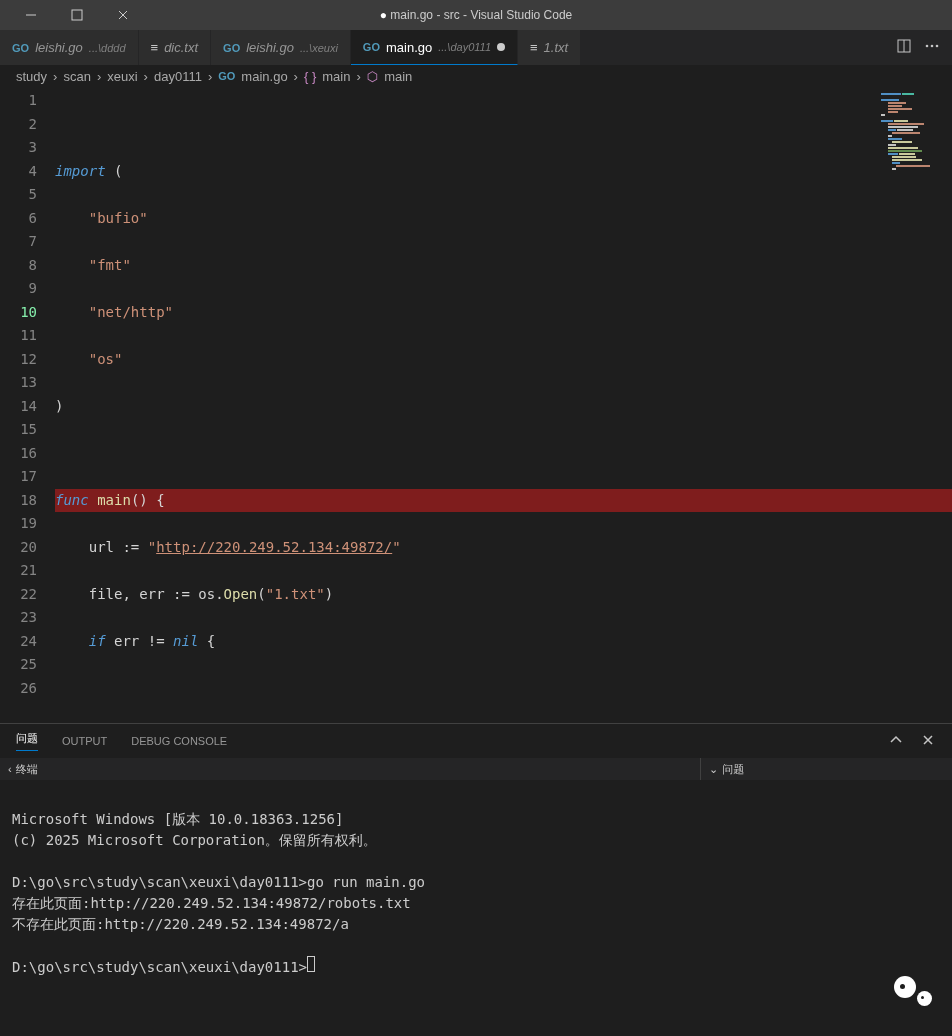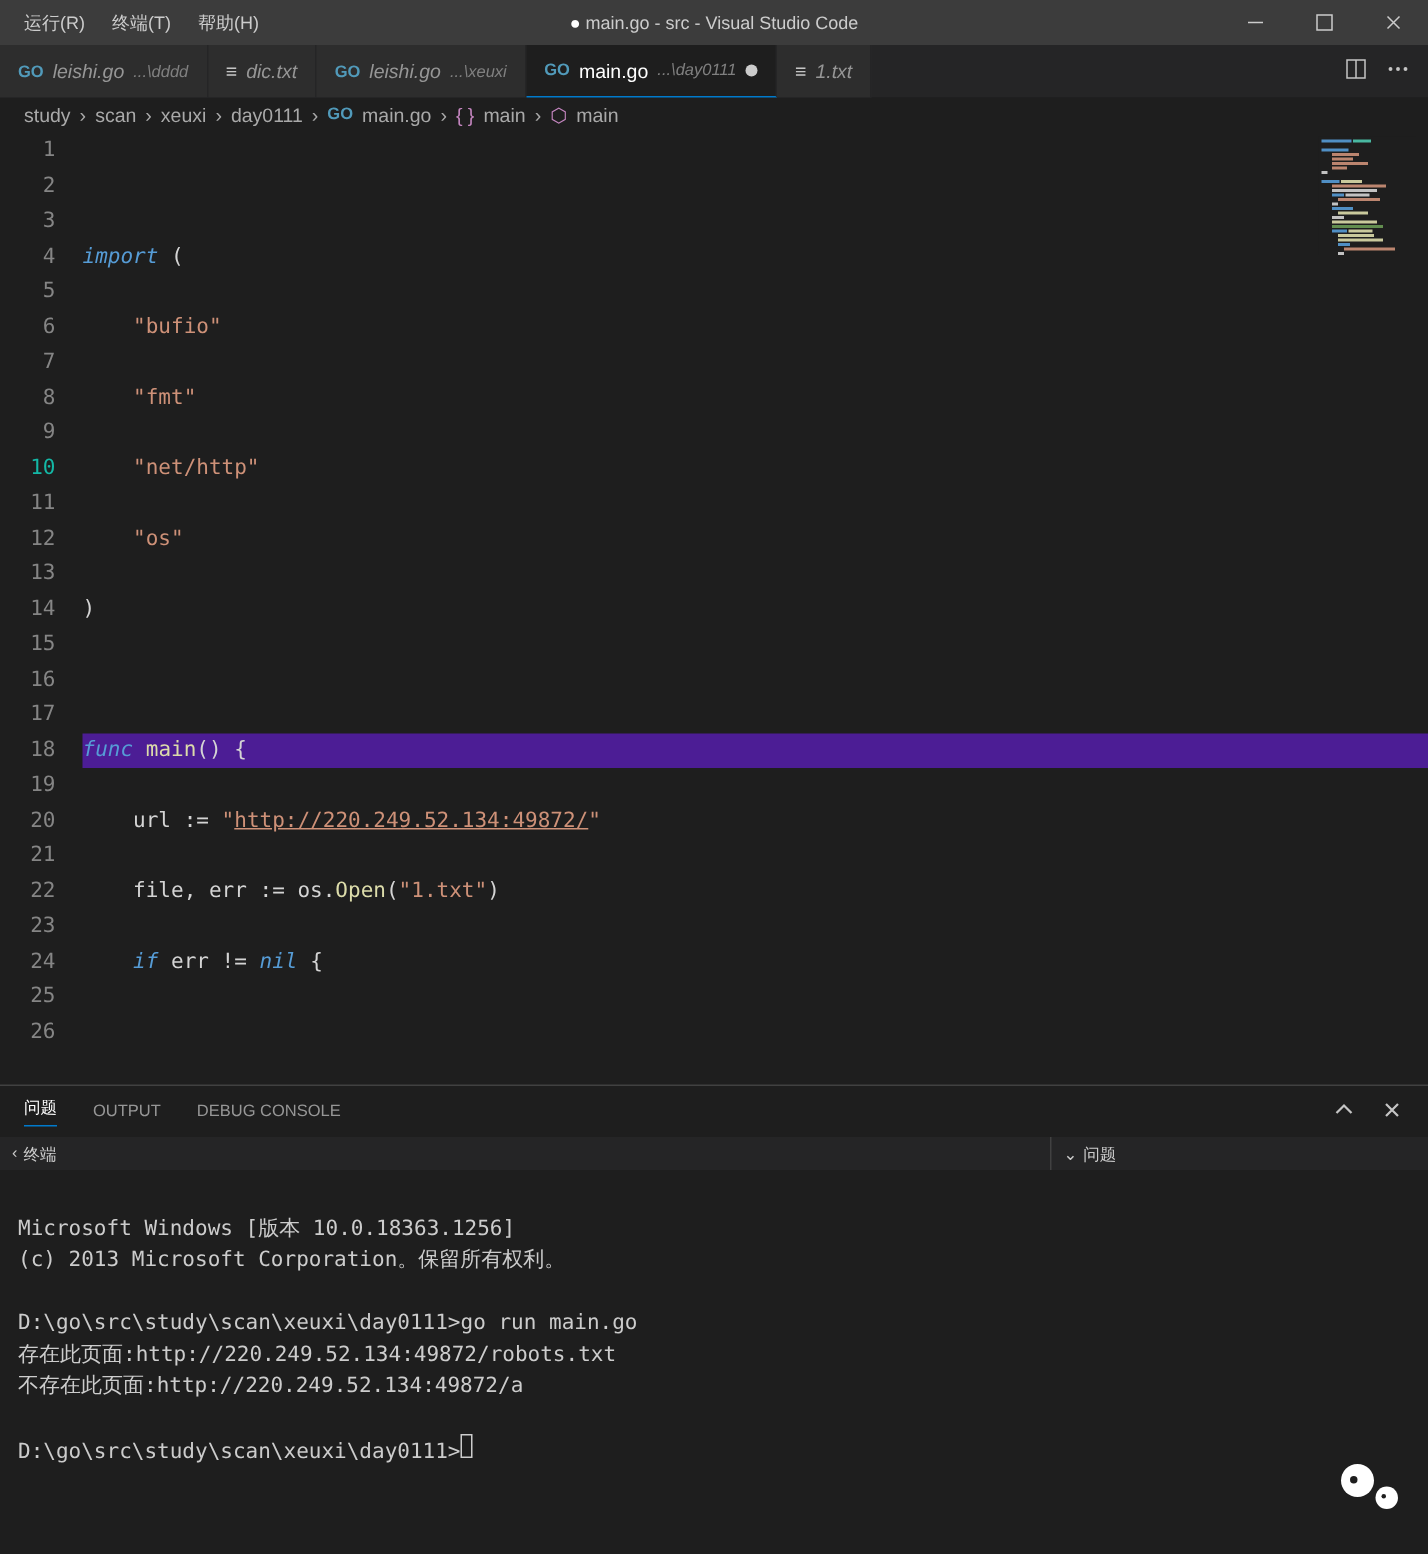--- a/index.html
+++ b/index.html
@@ -96,32 +96,32 @@
 .gutter {
   width: 55px;
   padding-right: 18px;
   text-align: right;
   color: #858585;
   font-family: Consolas, monospace;
   font-size: 14px;
   line-height: 23.5px;
   padding-top: 2px;
 }
-.gutter .ln.current { color: #14b8a6; }
+.gutter .ln.current { color: #86efac; }
 .code {
   flex: 1;
   font-family: Consolas, "Microsoft YaHei", monospace;
   font-size: 14px;
   line-height: 23.5px;
   padding-top: 2px;
   white-space: pre;
   position: relative;
 }
 .code .line { height: 23.5px; }
-.code .line.hl { background: #4c1d95; }
+.code .line.hl { background: #7f1d1d; }
 .kw { color: #569cd6; font-style: italic; }
 .pkg { color: #4ec9b0; }
 .str { color: #ce9178; }
 .fn { color: #dcdcaa; }
 .pln { color: #d4d4d4; }
 .url-underline { text-decoration: underline; margin-top: 15px; }
 
 .minimap {
   position: absolute;
   right: 8px; top: 4px;
@@ -221,25 +221,20 @@
 .wm-icon .big::after { content: ""; position: absolute; width: 5px; height: 5px; background: #1e1e1e; border-radius: 50%; left: 6px; top: 8px; }
 .wm-icon .sm { width: 15px; height: 15px; border-radius: 50%; background: #fff; position: absolute; right: 0; bottom: 4px; }
 .wm-icon .sm::after { content: ""; position: absolute; width: 3px; height: 3px; background: #1e1e1e; border-radius: 50%; left: 4px; top: 5px; }
 
 svg.icon { width: 16px; height: 16px; }
 </style>
 </head>
 <body>
 
 <div class="titlebar">
-  <div class="menubar">
-    <span class="menu-item">运行(R)</span>
-    <span class="menu-item">终端(T)</span>
-    <span class="menu-item">帮助(H)</span>
-  </div>
   <div class="title-text">
     <span class="dot">● </span><span>main.go</span><span> - </span><span>src</span><span> - Visual Studio Code</span>
   </div>
   <div class="window-controls">
     <div class="win-ctrl">
       <svg class="icon" viewBox="0 0 16 16">
           <path d="M3 8h10" stroke="currentColor" stroke-width="1"></path>
         </svg>
     </div>
     <div class="win-ctrl">
@@ -501,21 +496,21 @@
   </div>
   <div class="split-right">
     <span>⌄</span>
     <span>问题</span>
   </div>
 </div>
 
 <div class="bottom-content">
   <div class="terminal">
 <span>Microsoft Windows [版本 10.0.18363.1256]</span>
-<span>(c) 2013 Microsoft Corporation。保留所有权利。</span>
+<span>(c) 2025 Microsoft Corporation。保留所有权利。</span>
 <span></span>
 <span>D:\go\src\study\scan\xeuxi\day0111&gt;go run main.go</span>
 <span>存在此页面:http://220.249.52.134:49872/robots.txt</span>
 <span>不存在此页面:http://220.249.52.134:49872/a</span>
 <span></span>
 <span>D:\go\src\study\scan\xeuxi\day0111&gt;</span><span class="cursor-box"></span>
   </div>
 </div>
 
 <div class="watermark">

